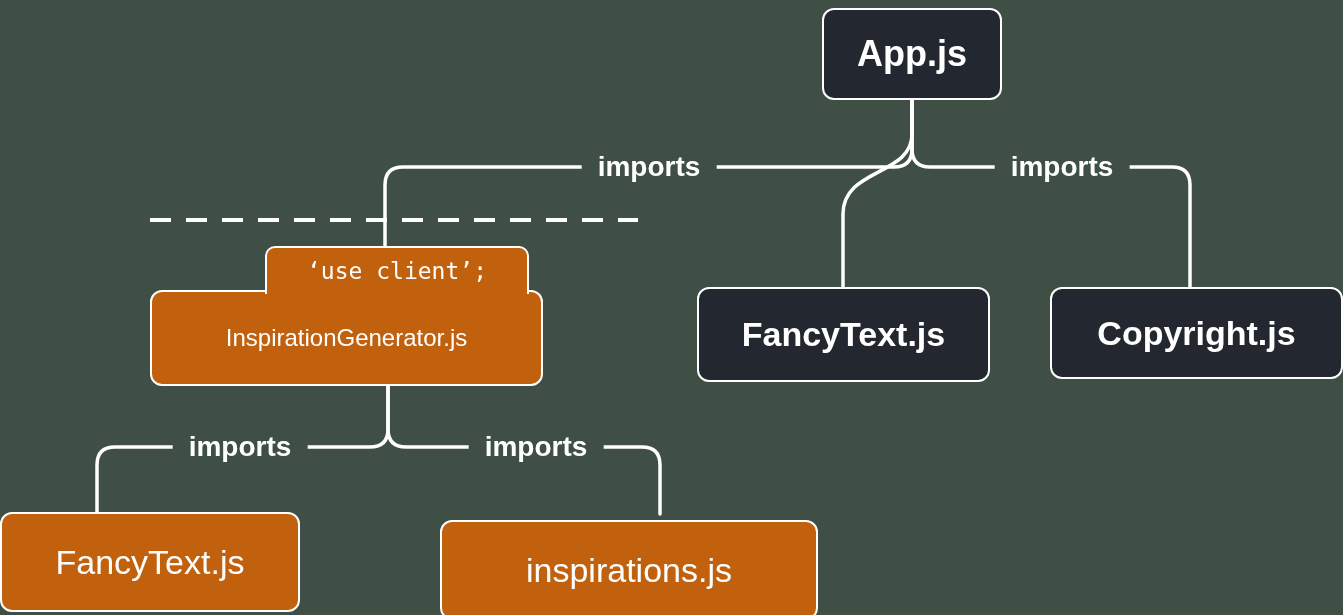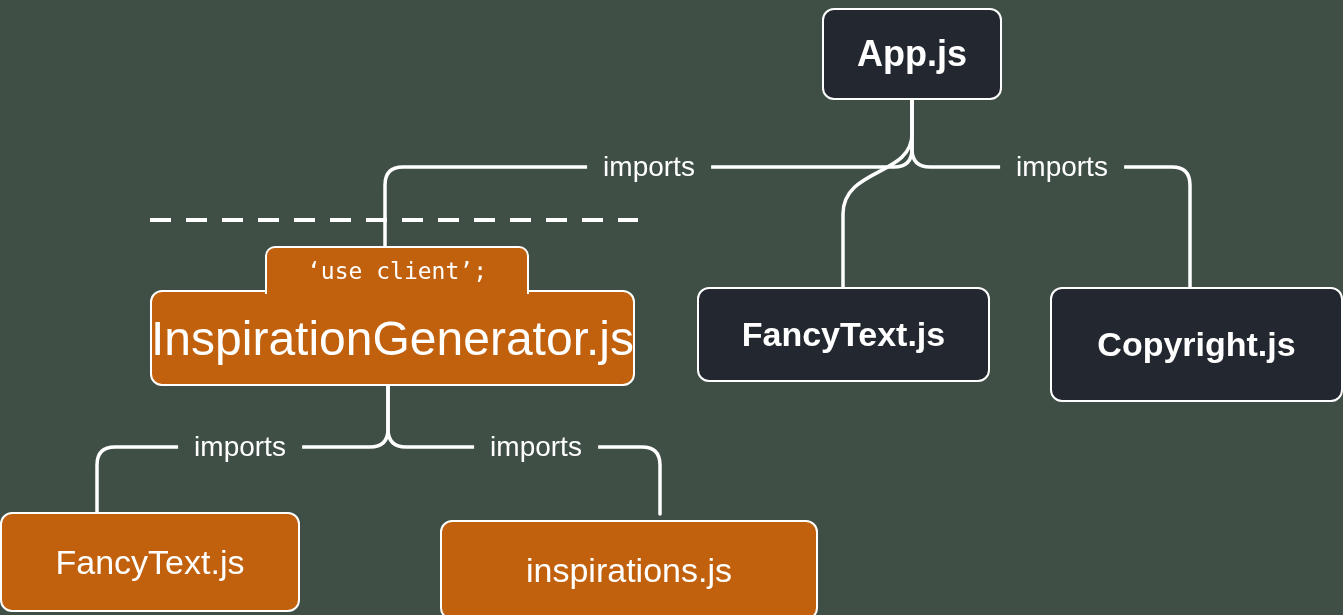--- a/index.html
+++ b/index.html
@@ -25,23 +25,23 @@
     border-radius:12px;
     color:var(--text);
     font-size:34px;
     font-weight:500;
     box-sizing:border-box;
     white-space:nowrap;
   }
   .server{background:var(--server);font-weight:bold;}
   .client{background:var(--client);}
   .node-app{left:822px;top:8px;width:180px;height:92px;font-size:36px;}
-  .node-ig{left:150px;top:290px;width:485px;height:96px;font-size:48px;z-index:2;}
+  .node-ig{left:150px;top:290px;width:393px;height:96px;font-size:24px;z-index:2;}
   .node-ft-top{left:697px;top:287px;width:293px;height:95px;}
-  .node-cr{left:1050px;top:287px;width:293px;height:115px;}
+  .node-cr{left:1050px;top:287px;width:293px;height:92px;}
   .node-ft-bottom{left:0px;top:512px;width:300px;height:100px;}
   .node-insp{left:440px;top:520px;width:378px;height:100px;}
   .badge{
     position:absolute;
     left:265px;top:246px;width:264px;height:48px;
     background:var(--client);
     border:2px solid var(--line);
     border-bottom:none;
     border-radius:10px 10px 0 0;
     box-sizing:border-box;
@@ -50,21 +50,21 @@
     font-family:"DejaVu Sans Mono","Liberation Mono",monospace;
     font-size:23px;
     z-index:3;
   }
   .imports-label{
     position:absolute;
     transform:translate(-50%,-50%);
     background:var(--bg);
     color:var(--text);
     font-size:28px;
-    font-weight:400;
+    font-weight:700;
     padding:2px 16px;
     white-space:nowrap;
     z-index:1;
   }
   .lbl-tl{left:649px;top:167px;}
   .lbl-tr{left:1062px;top:167px;}
   .lbl-bl{left:240px;top:447px;}
   .lbl-br{left:536px;top:447px;}
 </style>
 </head>

